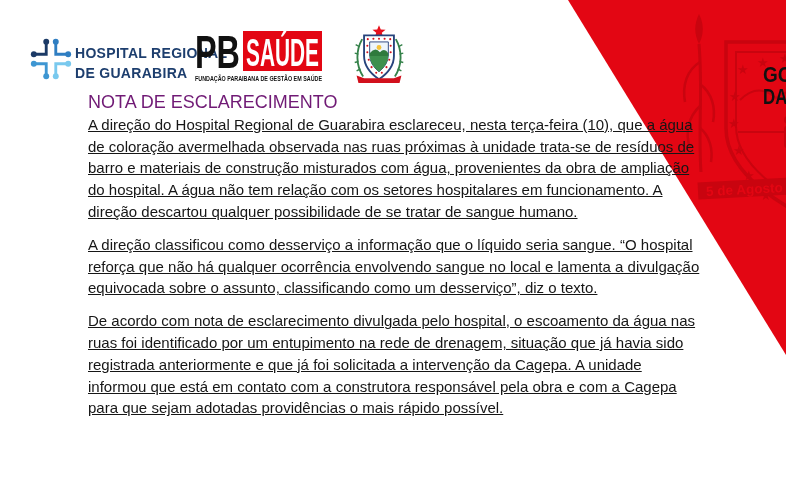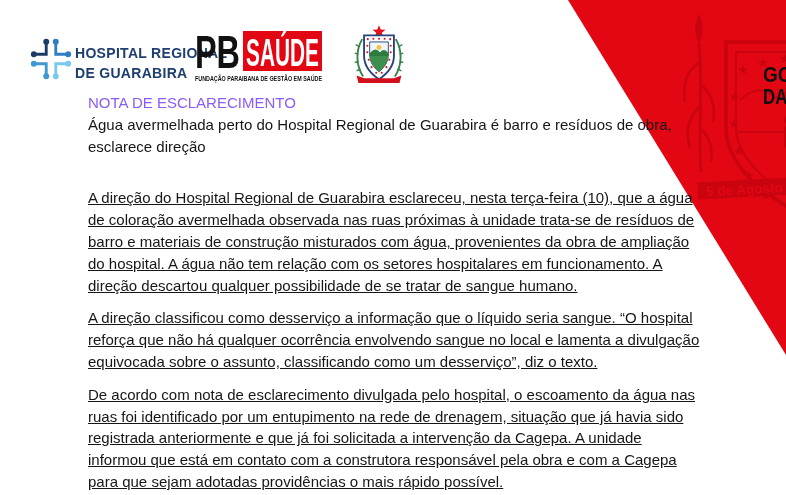--- a/index.html
+++ b/index.html
@@ -19,21 +19,21 @@
     letter-spacing:.3px;white-space:pre-line;
   }
   .logo-pb{position:absolute;left:195px;top:28px;text-align:center;}
   .logo-gov{position:absolute;left:351px;top:24px;}
   .gov-text{position:absolute;left:412px;top:40px;}
   
   .doc{
     position:absolute;left:88px;top:92px;width:645px;z-index:3;
     color:#161616;font-size:15px;line-height:21.8px;
   }
-  .doc-title{margin:0;font-size:15px;font-weight:400;color:#8b5cf6;}
+  .doc-title{margin:0;font-size:18px;font-weight:400;color:#701a75;}
   .doc-subtitle{margin:0 0 30px 0;font-size:15px;font-weight:400;white-space:pre-line;}
   .doc-para{margin:0 0 11px 0;white-space:pre-line;text-decoration:underline;}
 </style>
 </head>
 <body>
 
 <div class="page">
 
   <svg class="red-corner" width="786" height="495" viewBox="0 0 786 495">
     <defs>
@@ -152,22 +152,20 @@
         <svg width="106" height="46" viewBox="0 0 106 46">
           <text x="0" y="18" font-size="22" font-weight="bold" fill="#111111" textLength="97" lengthAdjust="spacingAndGlyphs">GOVERNO</text>
           <text x="0" y="40" font-size="22" font-weight="bold" fill="#111111" textLength="104" lengthAdjust="spacingAndGlyphs">DA PARAÍBA</text>
         </svg>
       </div>
     </div>
   </header>
 
   <main class="doc">
     <h1 class="doc-title">NOTA DE ESCLARECIMENTO</h1>
-    <h2 class="doc-subtitle">Água avermelhada perto do Hospital Regional de Guarabira é barro e resíduos de obra,
-esclarece direção</h2>
     <p class="doc-para">A direção do Hospital Regional de Guarabira esclareceu, nesta terça-feira (10), que a água
 de coloração avermelhada observada nas ruas próximas à unidade trata-se de resíduos de
 barro e materiais de construção misturados com água, provenientes da obra de ampliação
 do hospital. A água não tem relação com os setores hospitalares em funcionamento. A
 direção descartou qualquer possibilidade de se tratar de sangue humano.</p>
     <p class="doc-para">A direção classificou como desserviço a informação que o líquido seria sangue. “O hospital
 reforça que não há qualquer ocorrência envolvendo sangue no local e lamenta a divulgação
 equivocada sobre o assunto, classificando como um desserviço”, diz o texto.</p>
     <p class="doc-para">De acordo com nota de esclarecimento divulgada pelo hospital, o escoamento da água nas
 ruas foi identificado por um entupimento na rede de drenagem, situação que já havia sido

